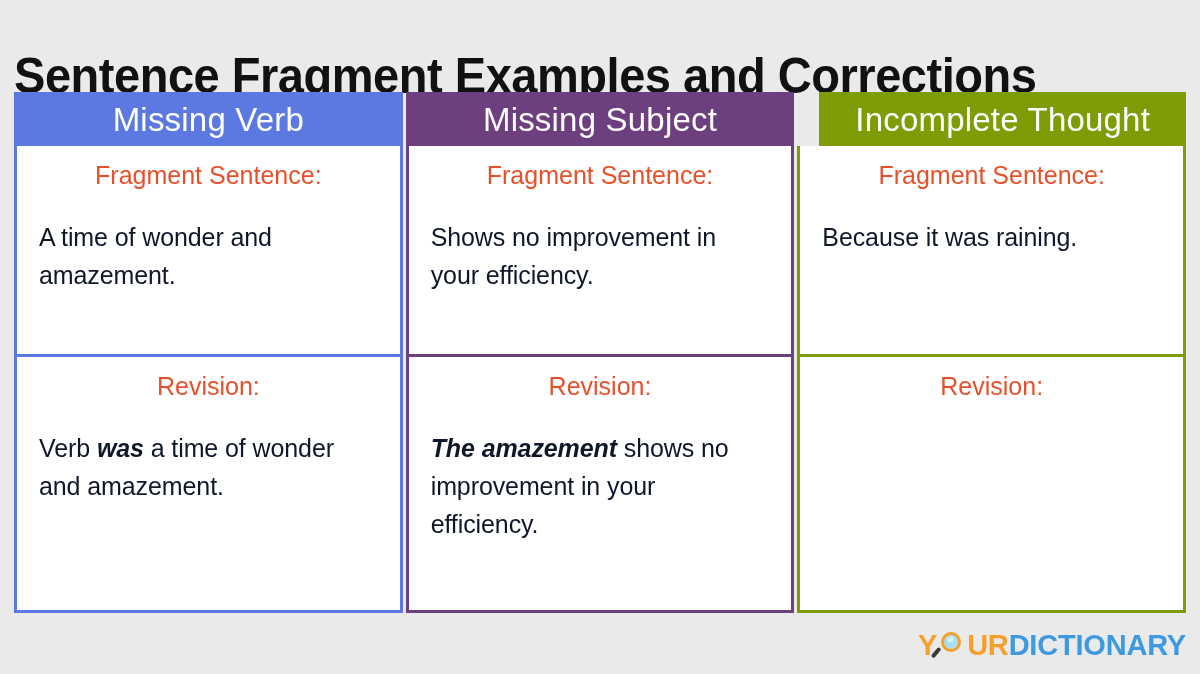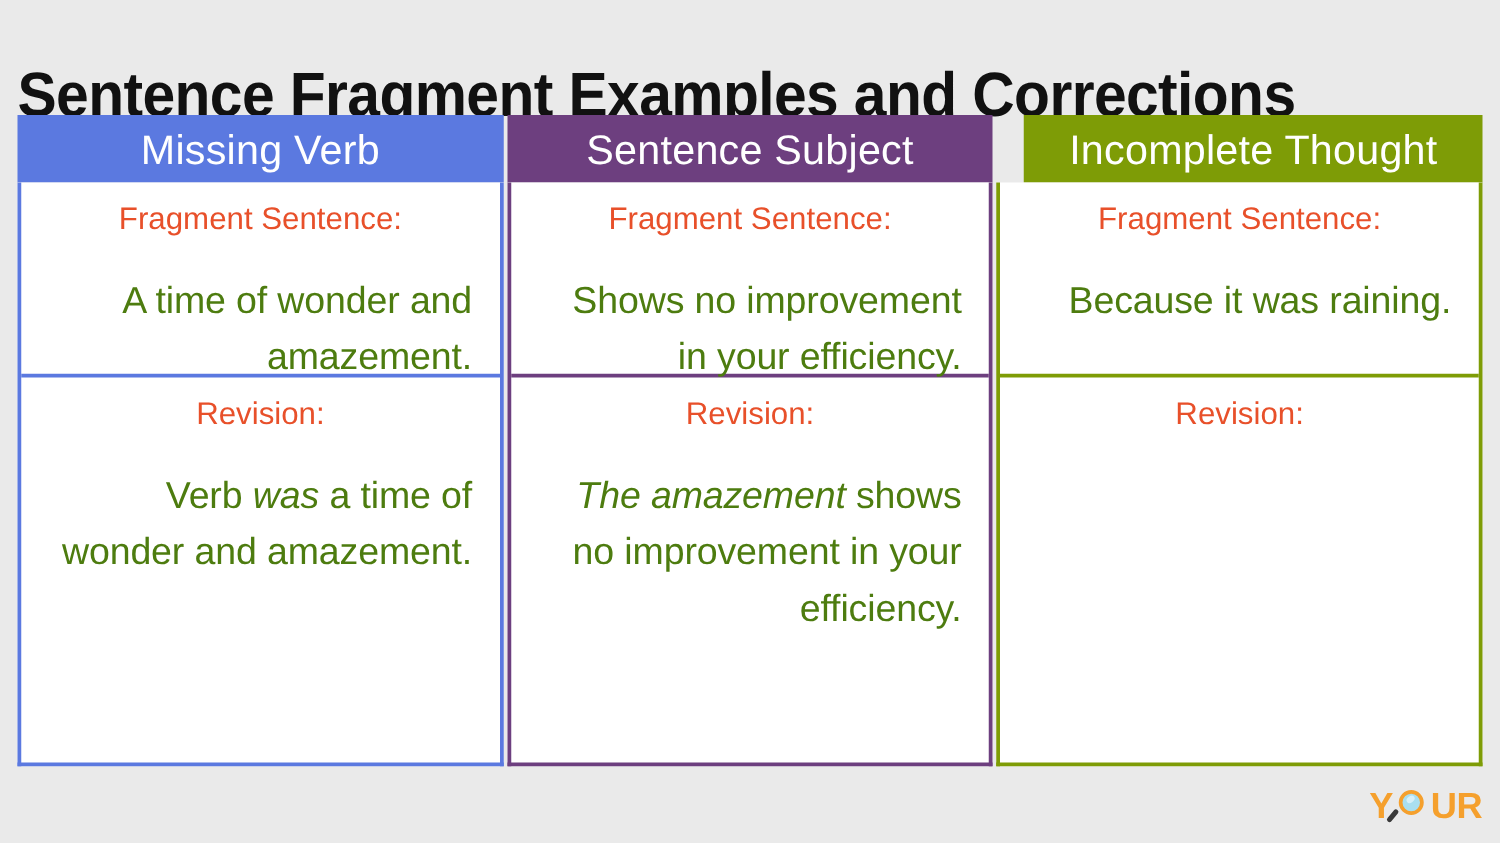--- a/index.html
+++ b/index.html
@@ -79,47 +79,47 @@
     box-sizing: border-box;
     border-style: solid;
     border-width: 0 3px 3px 3px;
   }
 
   .cell {
     box-sizing: border-box;
     padding: 16px 22px 10px 22px;
   }
   .cell-fragment {
-    height: 156px;
+    height: 211px;
     border-bottom-style: solid;
     border-bottom-width: 3px;
   }
   .cell-revision {
     flex: 1 1 auto;
     border-radius: 22px;
   }
 
   .cell-label {
     text-align: center;
     color: #e8502a;
     font-size: 25px;
     line-height: 1.1;
     margin: 0 0 28px 0;
     white-space: nowrap;
   }
   .cell-text {
-    color: #4d7c0f;
-    font-size: 30px;
+    color: #0f172a;
+    font-size: 25px;
     line-height: 1.52;
-    text-align: right;
+    text-align: left;
     margin: 0;
     letter-spacing: -0.1px;
   }
   .cell-text .em {
-    font-weight: normal;
+    font-weight: bold;
     font-style: italic;
   }
 
   
   .col-1 .col-header { background: #5b79e0; }
   .col-1 .col-body   { border-color: #5b79e0; }
   .col-1 .cell-fragment { border-bottom-color: #5b79e0; }
 
   .col-2 .col-header { background: #6d3f7f; }
   .col-2 .col-body   { border-color: #6d3f7f; }
@@ -217,21 +217,21 @@
         </div>
         <div class="cell cell-revision">
           <p class="cell-label">Revision:</p>
           <p class="cell-text"><span>Verb </span><span class="em">was</span><span> a time of wonder and amazement.</span></p>
         </div>
       </div>
     </div>
 
     <div class="column col-2">
       <div class="col-header">
-        <span class="hdr-text">Sentence Subject</span>
+        <span class="hdr-text">Missing Subject</span>
       </div>
       <div class="col-body">
         <div class="cell cell-fragment">
           <p class="cell-label">Fragment Sentence:</p>
           <p class="cell-text">Shows no improvement in your efficiency.</p>
         </div>
         <div class="cell cell-revision">
           <p class="cell-label">Revision:</p>
           <p class="cell-text"><span></span><span class="em">The amazement</span><span> shows no improvement in your efficiency.</span></p>
         </div>
@@ -256,16 +256,17 @@
   </div>
 
   <div class="logo">
     <span class="logo-text">
       <span class="logo-your">Y</span>
       <span class="logo-glass">
         <span class="lens"></span>
         <span class="handle"></span>
       </span>
       <span class="logo-your">UR</span>
+      <span class="logo-dict">DICTIONARY</span>
     </span>
   </div>
 
 </div>
 
 </body></html>

